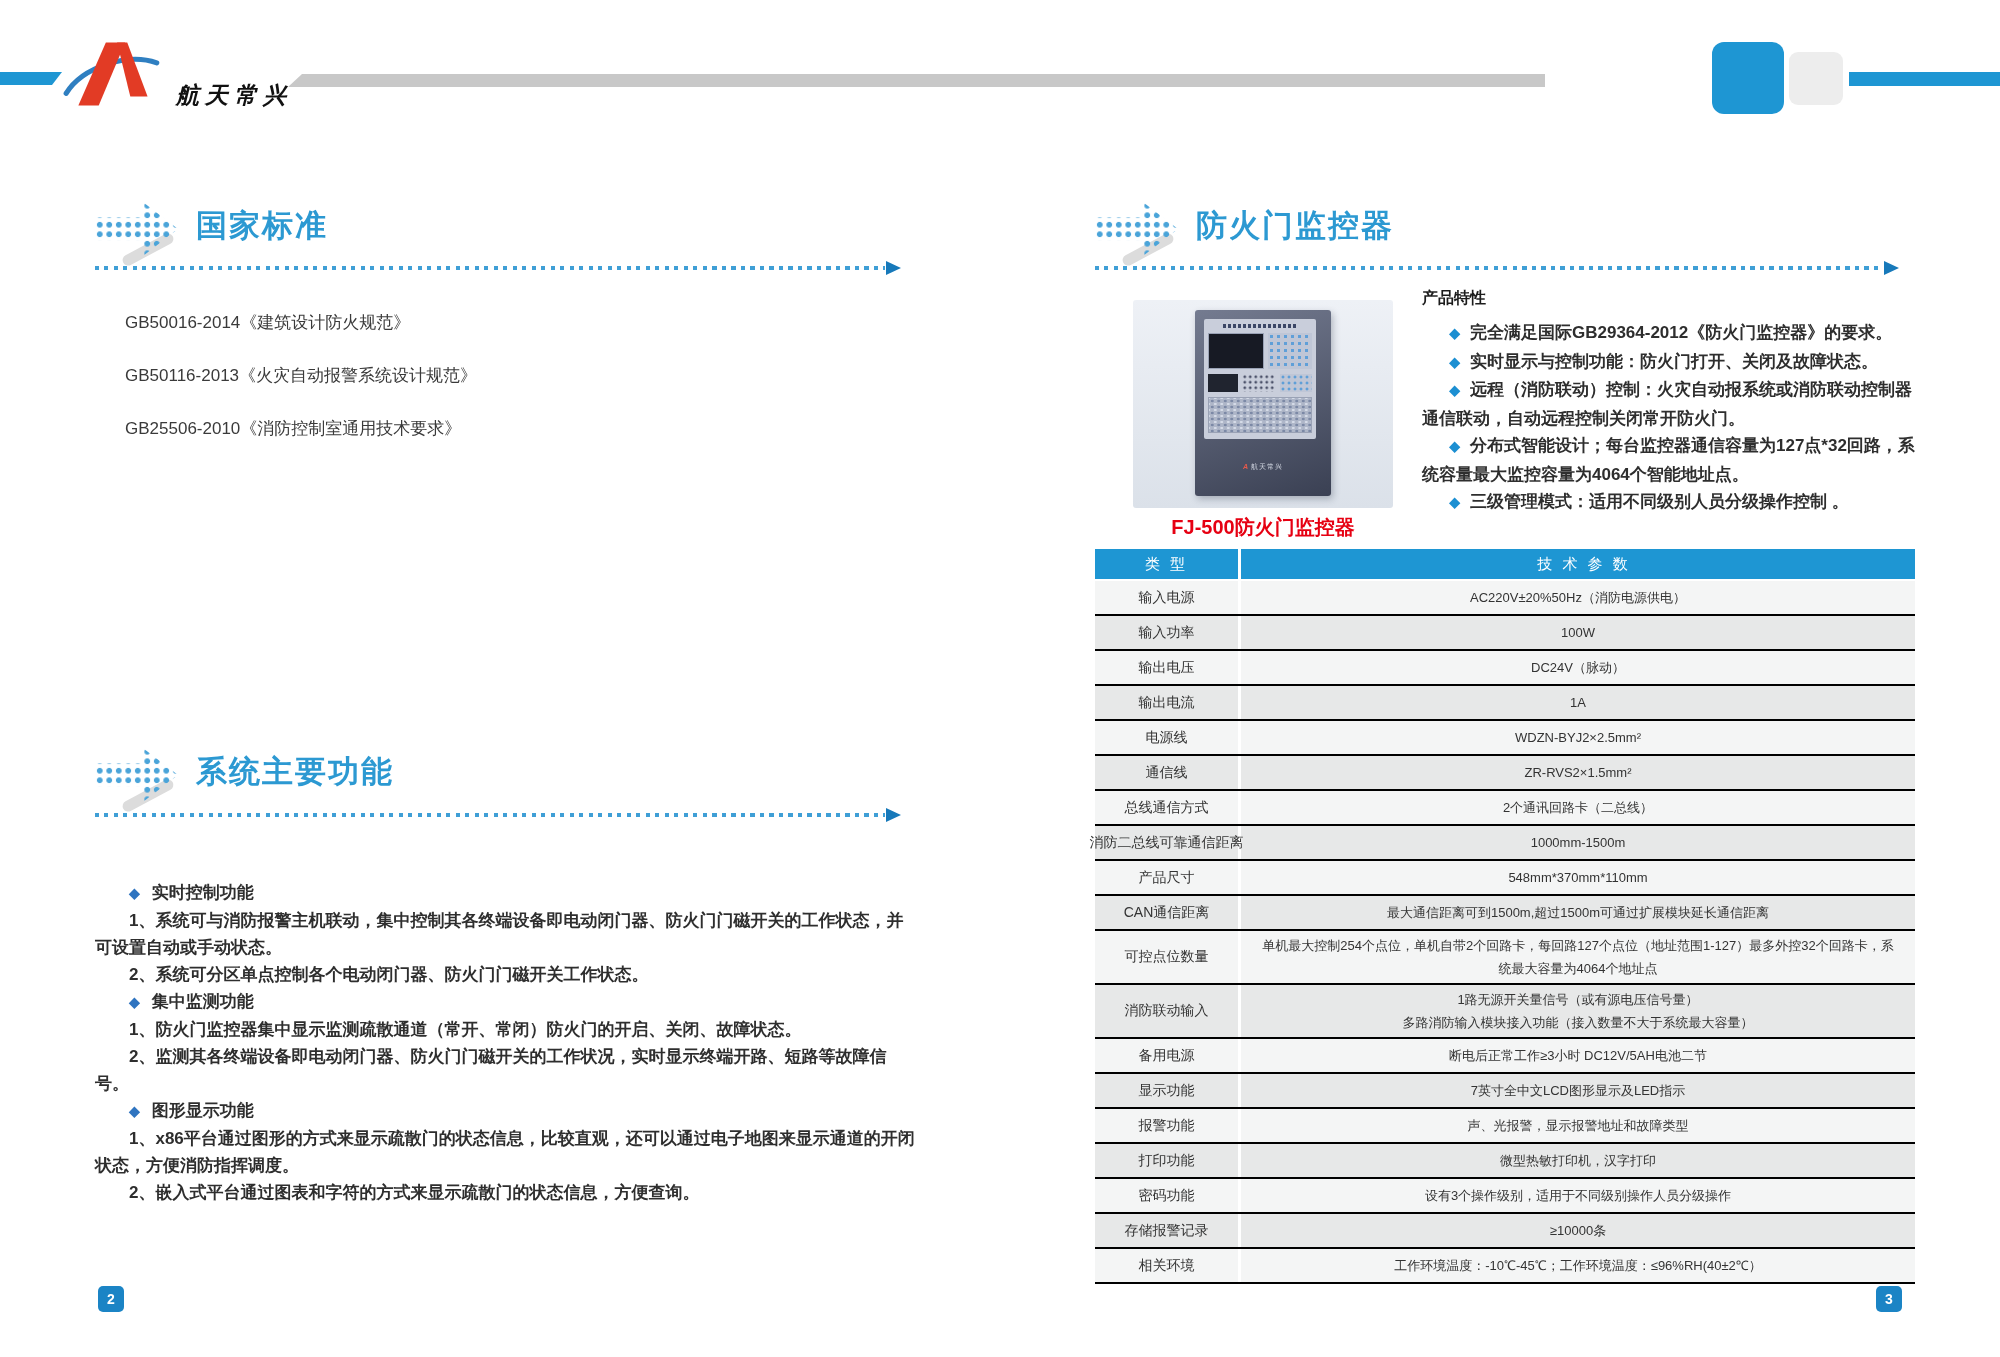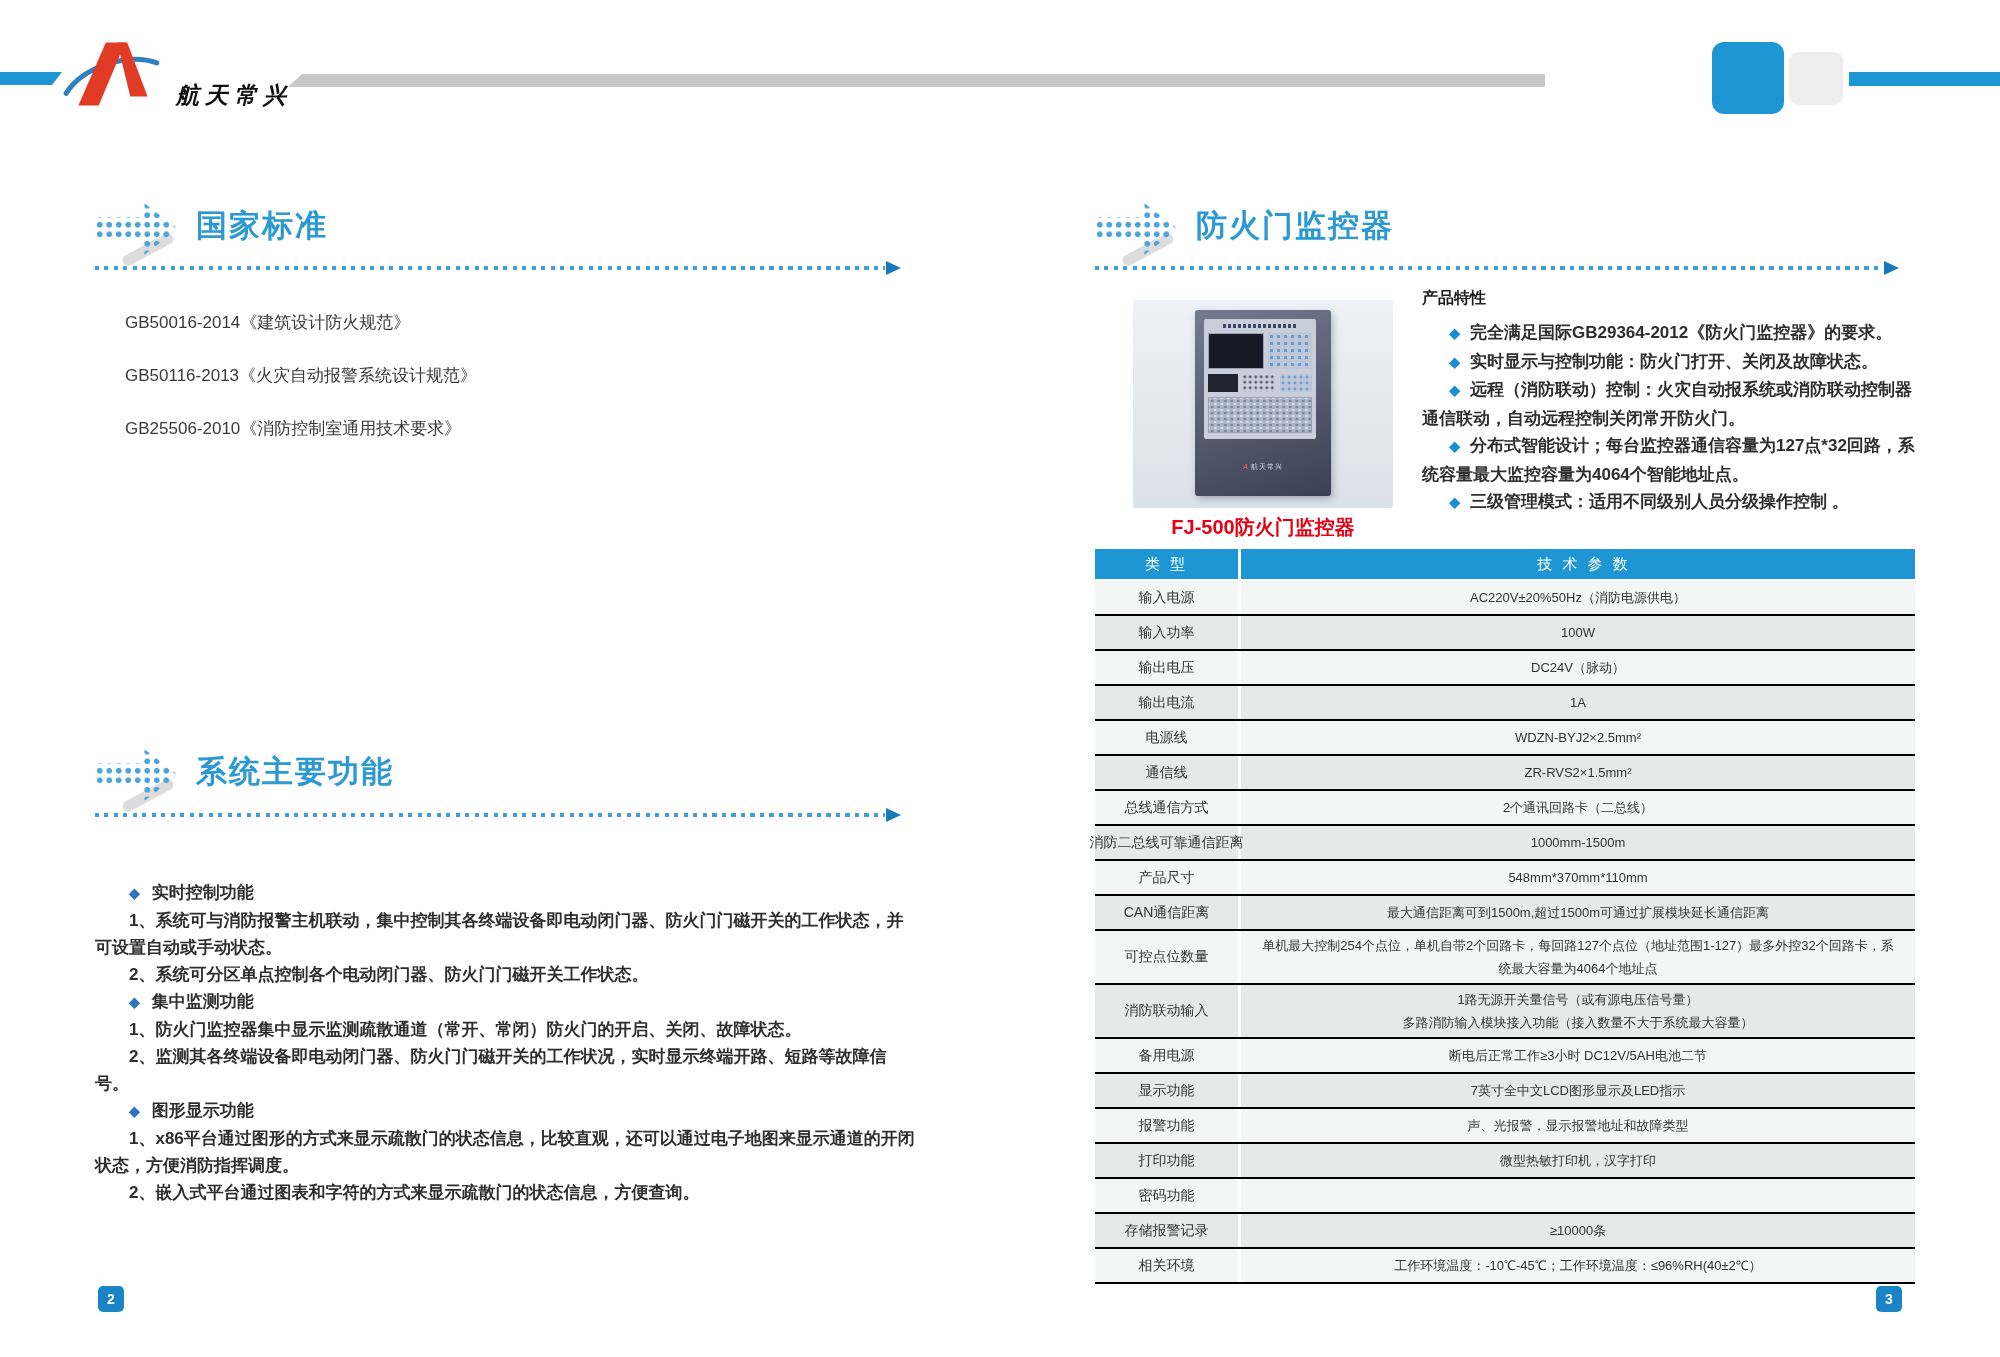--- a/index.html
+++ b/index.html
@@ -263,20 +263,21 @@
       <div class="trow row-odd">
       <div class="td-type">报警功能</div>
       <div class="td-val">声、光报警，显示报警地址和故障类型</div>
     </div>
       <div class="trow row-even">
       <div class="td-type">打印功能</div>
       <div class="td-val">微型热敏打印机，汉字打印</div>
     </div>
       <div class="trow row-odd">
       <div class="td-type">密码功能</div>
+      <div class="td-val">设有3个操作级别，适用于不同级别操作人员分级操作</div>
     </div>
       <div class="trow row-even">
       <div class="td-type">存储报警记录</div>
       <div class="td-val">≥10000条</div>
     </div>
       <div class="trow row-odd">
       <div class="td-type">相关环境</div>
       <div class="td-val">工作环境温度：-10℃-45℃；工作环境温度：≤96%RH(40±2℃）</div>
     </div>
     </div>

